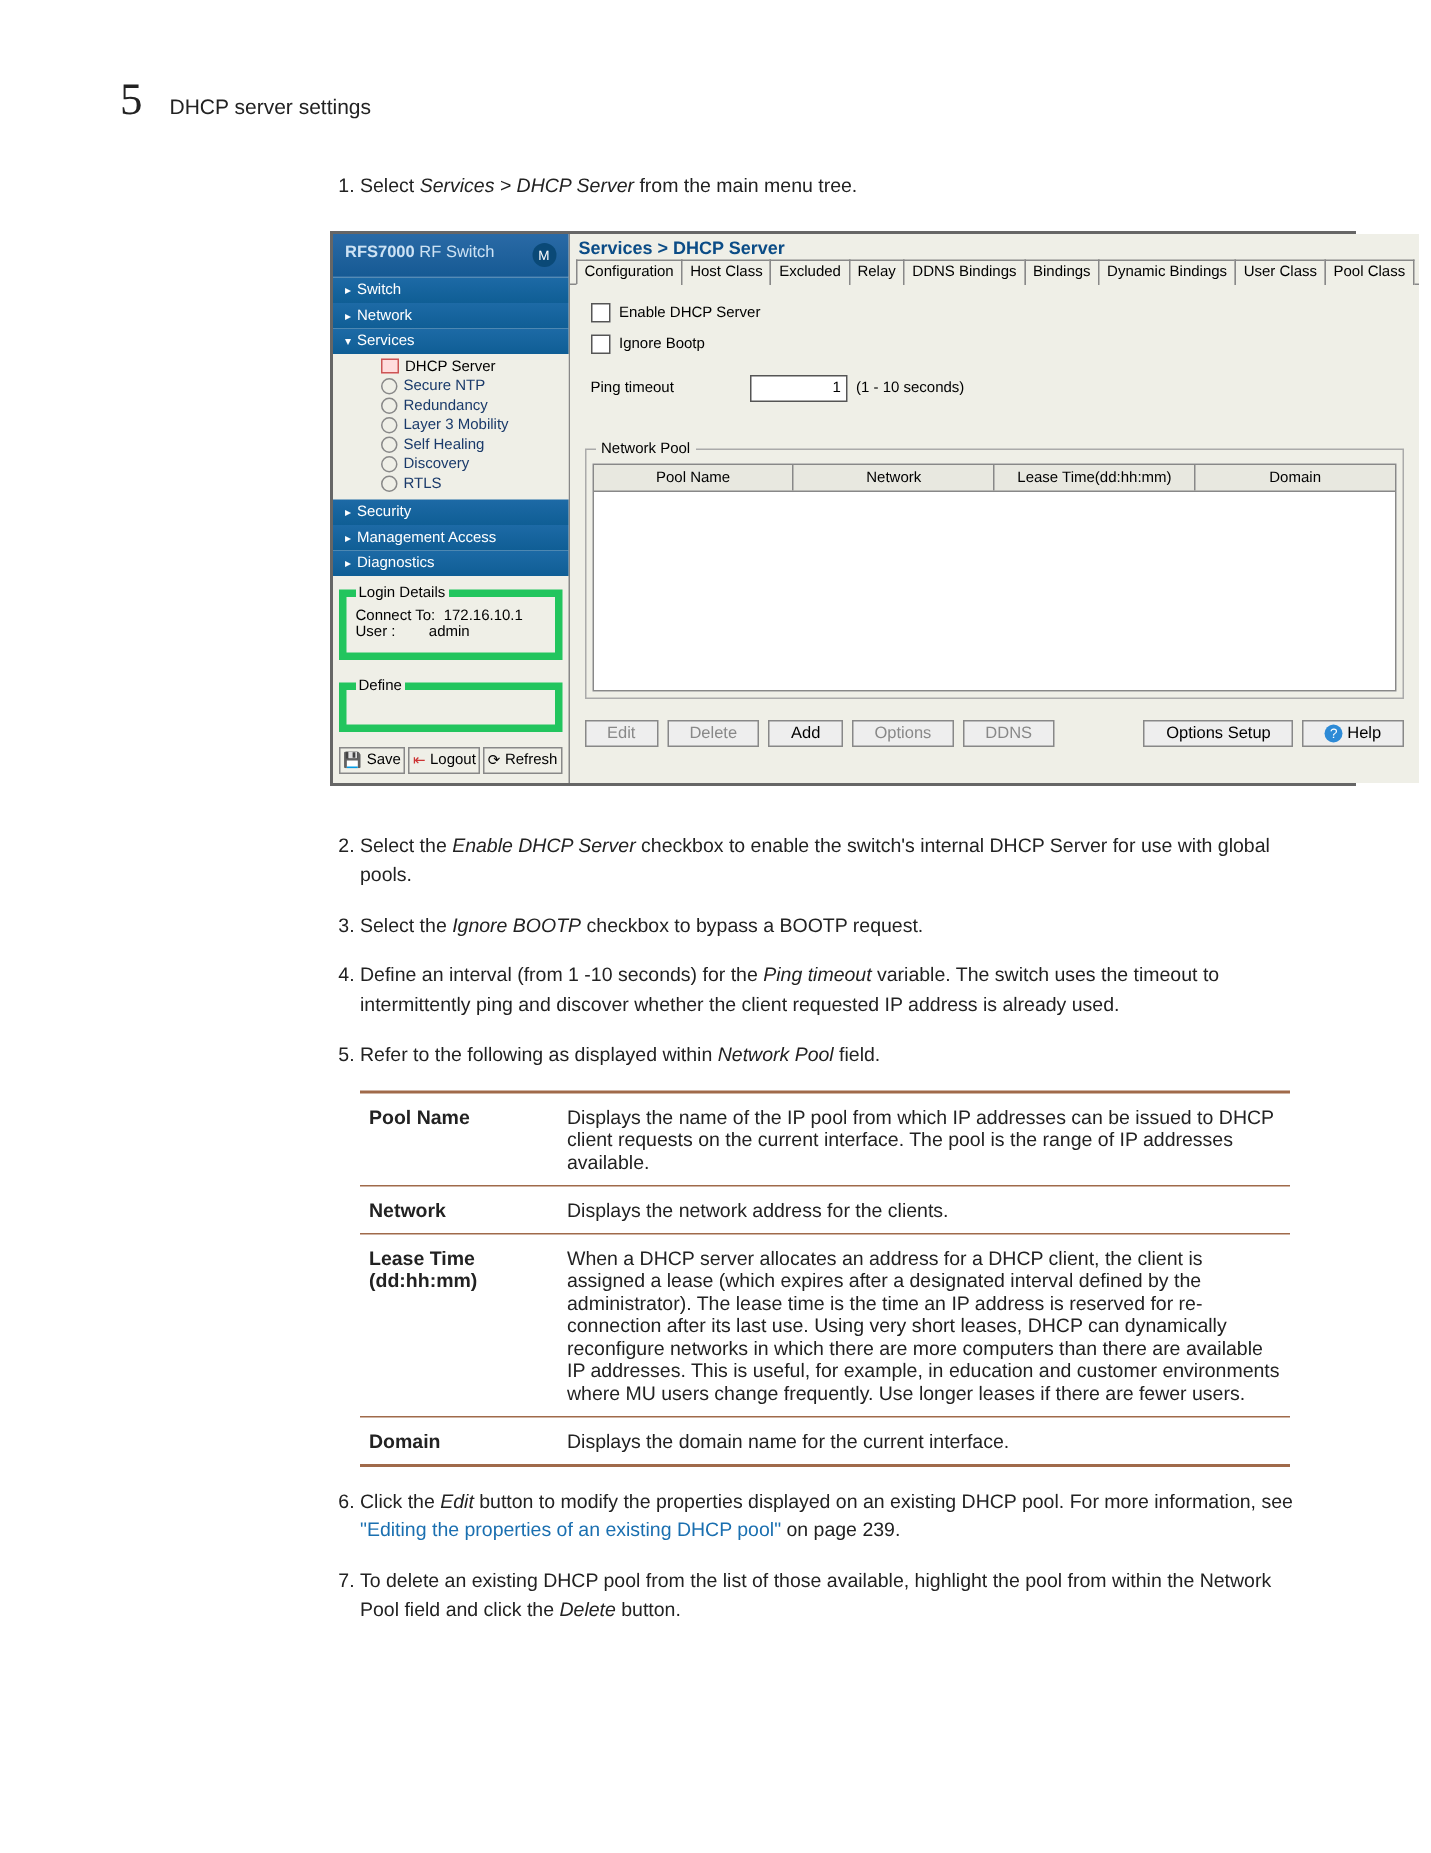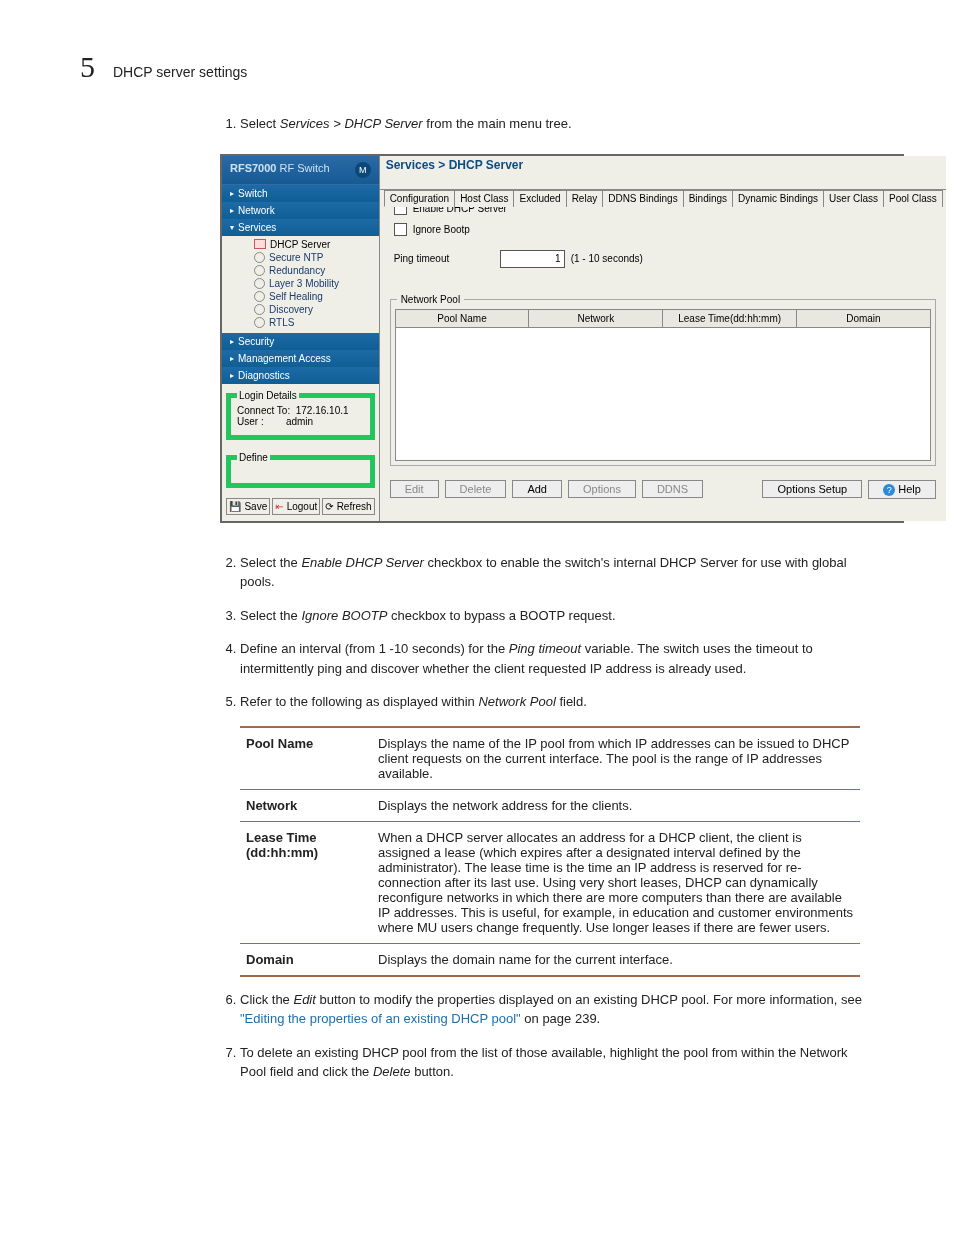--- a/index.html
+++ b/index.html
@@ -108,21 +108,21 @@
     color:#0b4c86; font-weight:bold; font-size:12px;
     padding:2px 6px 0 6px;
   }
   .tabs {
     border-bottom:1px solid #888;
     padding:0 4px; font-size:10px;
     display:flex; gap:0;
   }
   .tab {
     padding:2px 5px; border:1px solid #888; border-bottom:none;
-    background:#efefe7; margin-right:-1px; position:relative; top:18px;
+    background:#efefe7; margin-right:-1px; position:relative; top:1px;
     white-space:nowrap;
   }
   .tab.active { background:#efefe7; border-bottom:1px solid #efefe7; }
   .form-area { padding:12px 14px; }
   .form-row { display:flex; align-items:center; gap:6px; margin-bottom:8px; }
   .cb { width:11px;height:11px;border:1px solid #555;background:#fff; }
   .num-input {
     width:60px;height:16px;border:1px solid #555;background:#fff;
     text-align:right;padding-right:3px;line-height:16px;
   }

